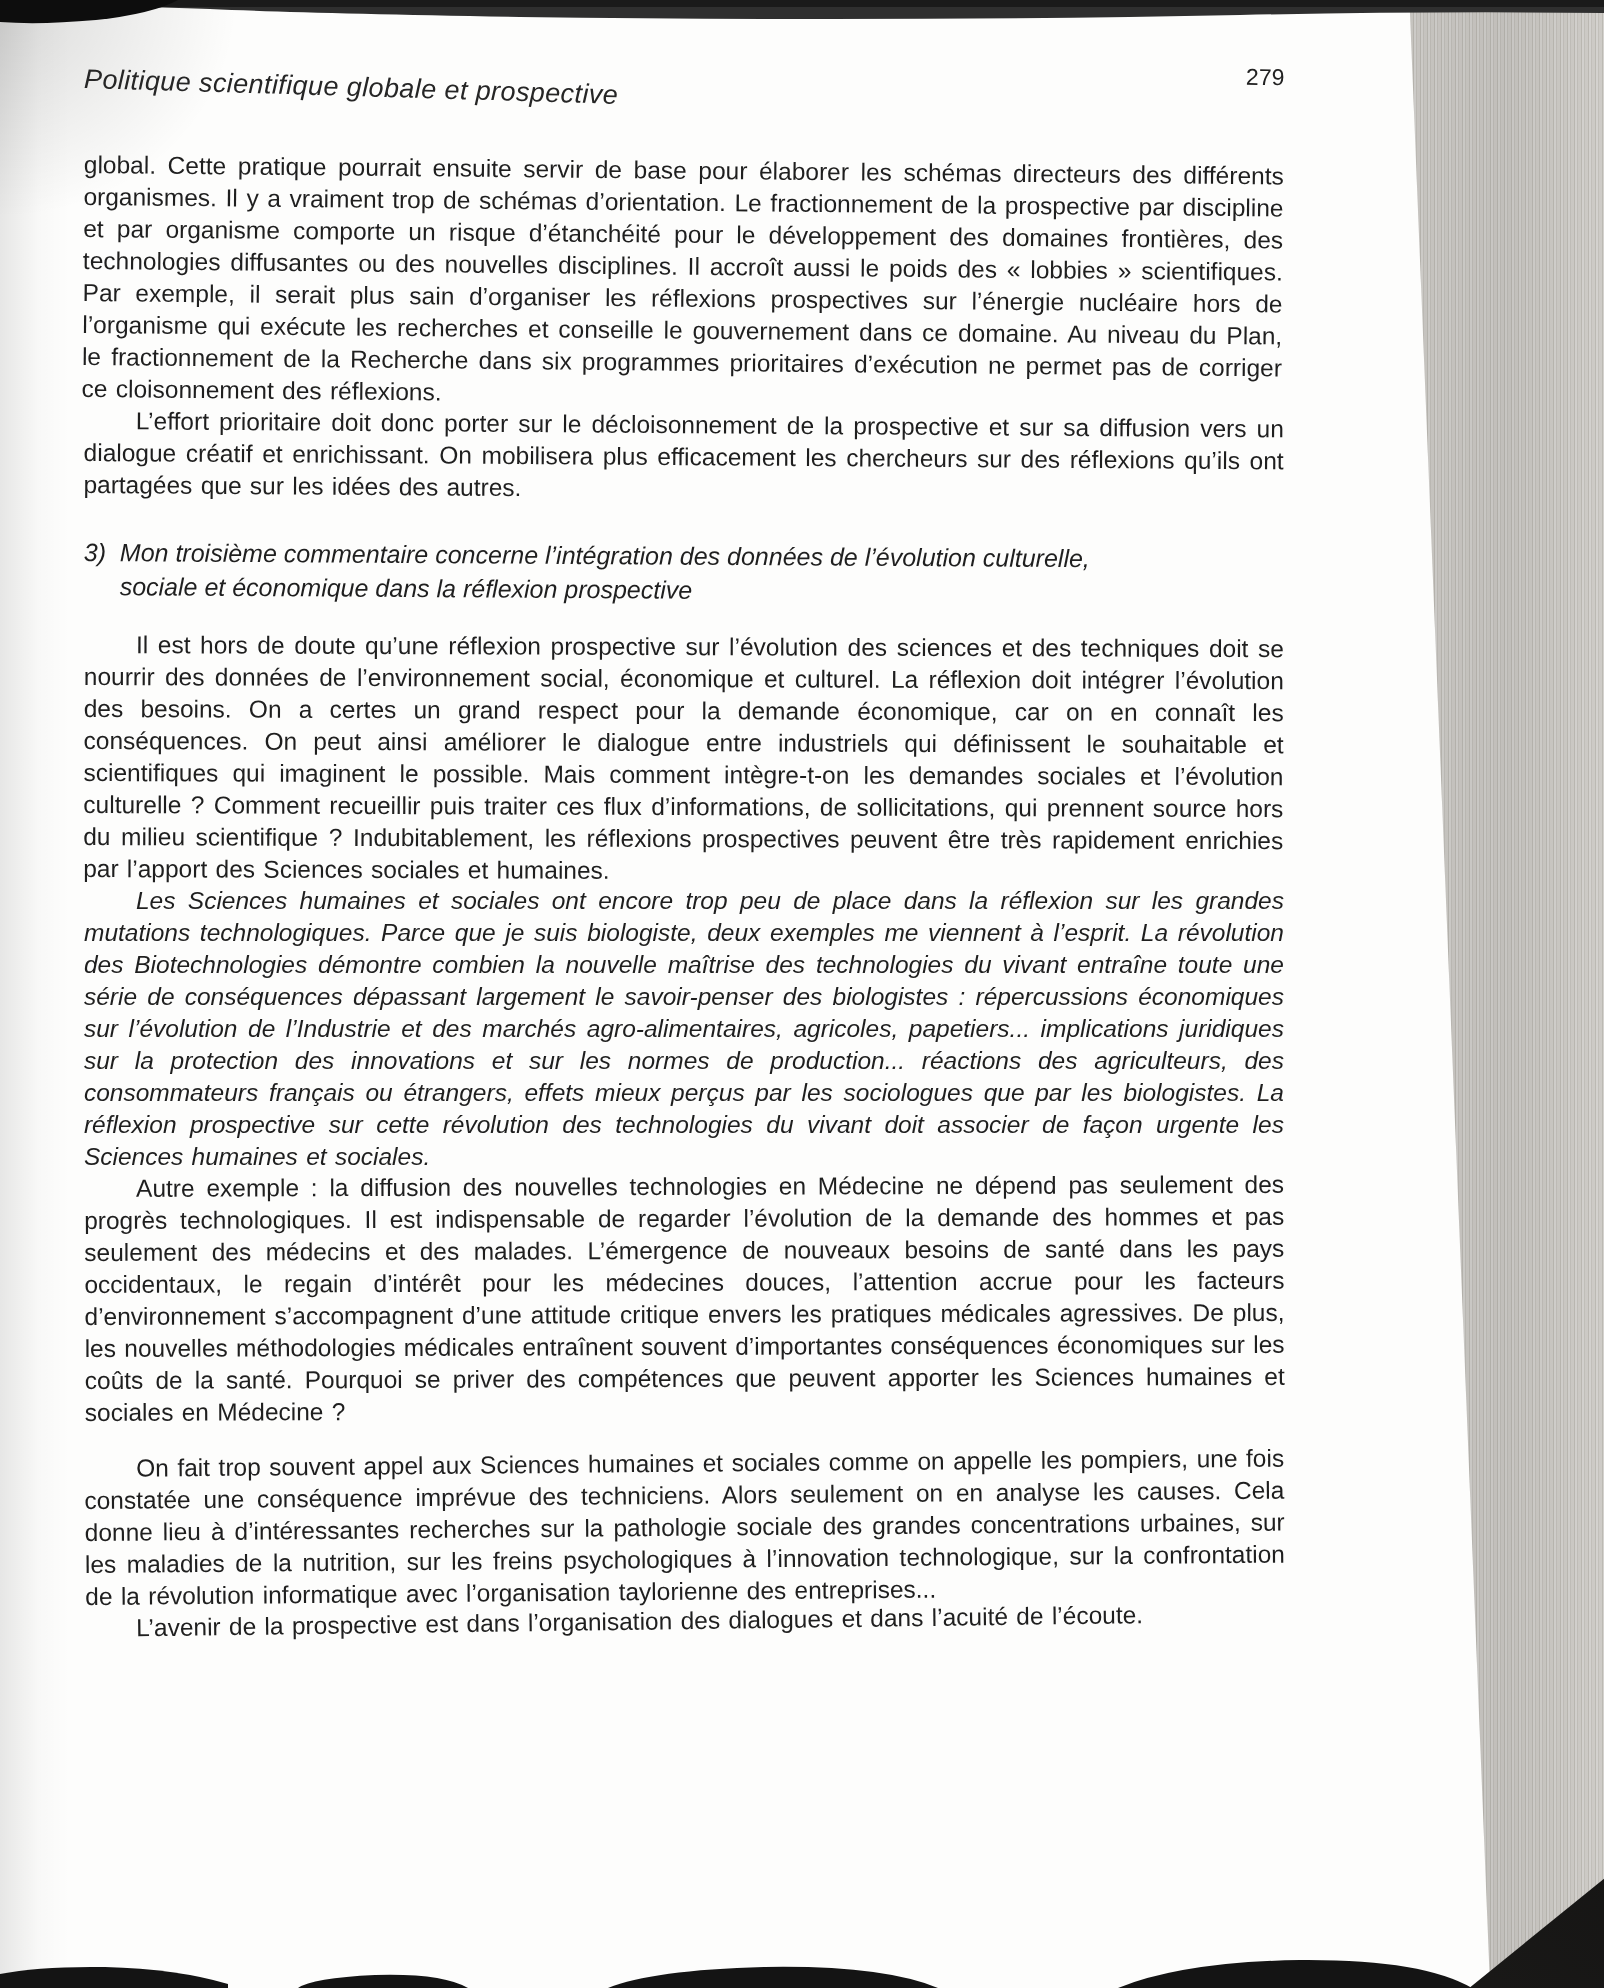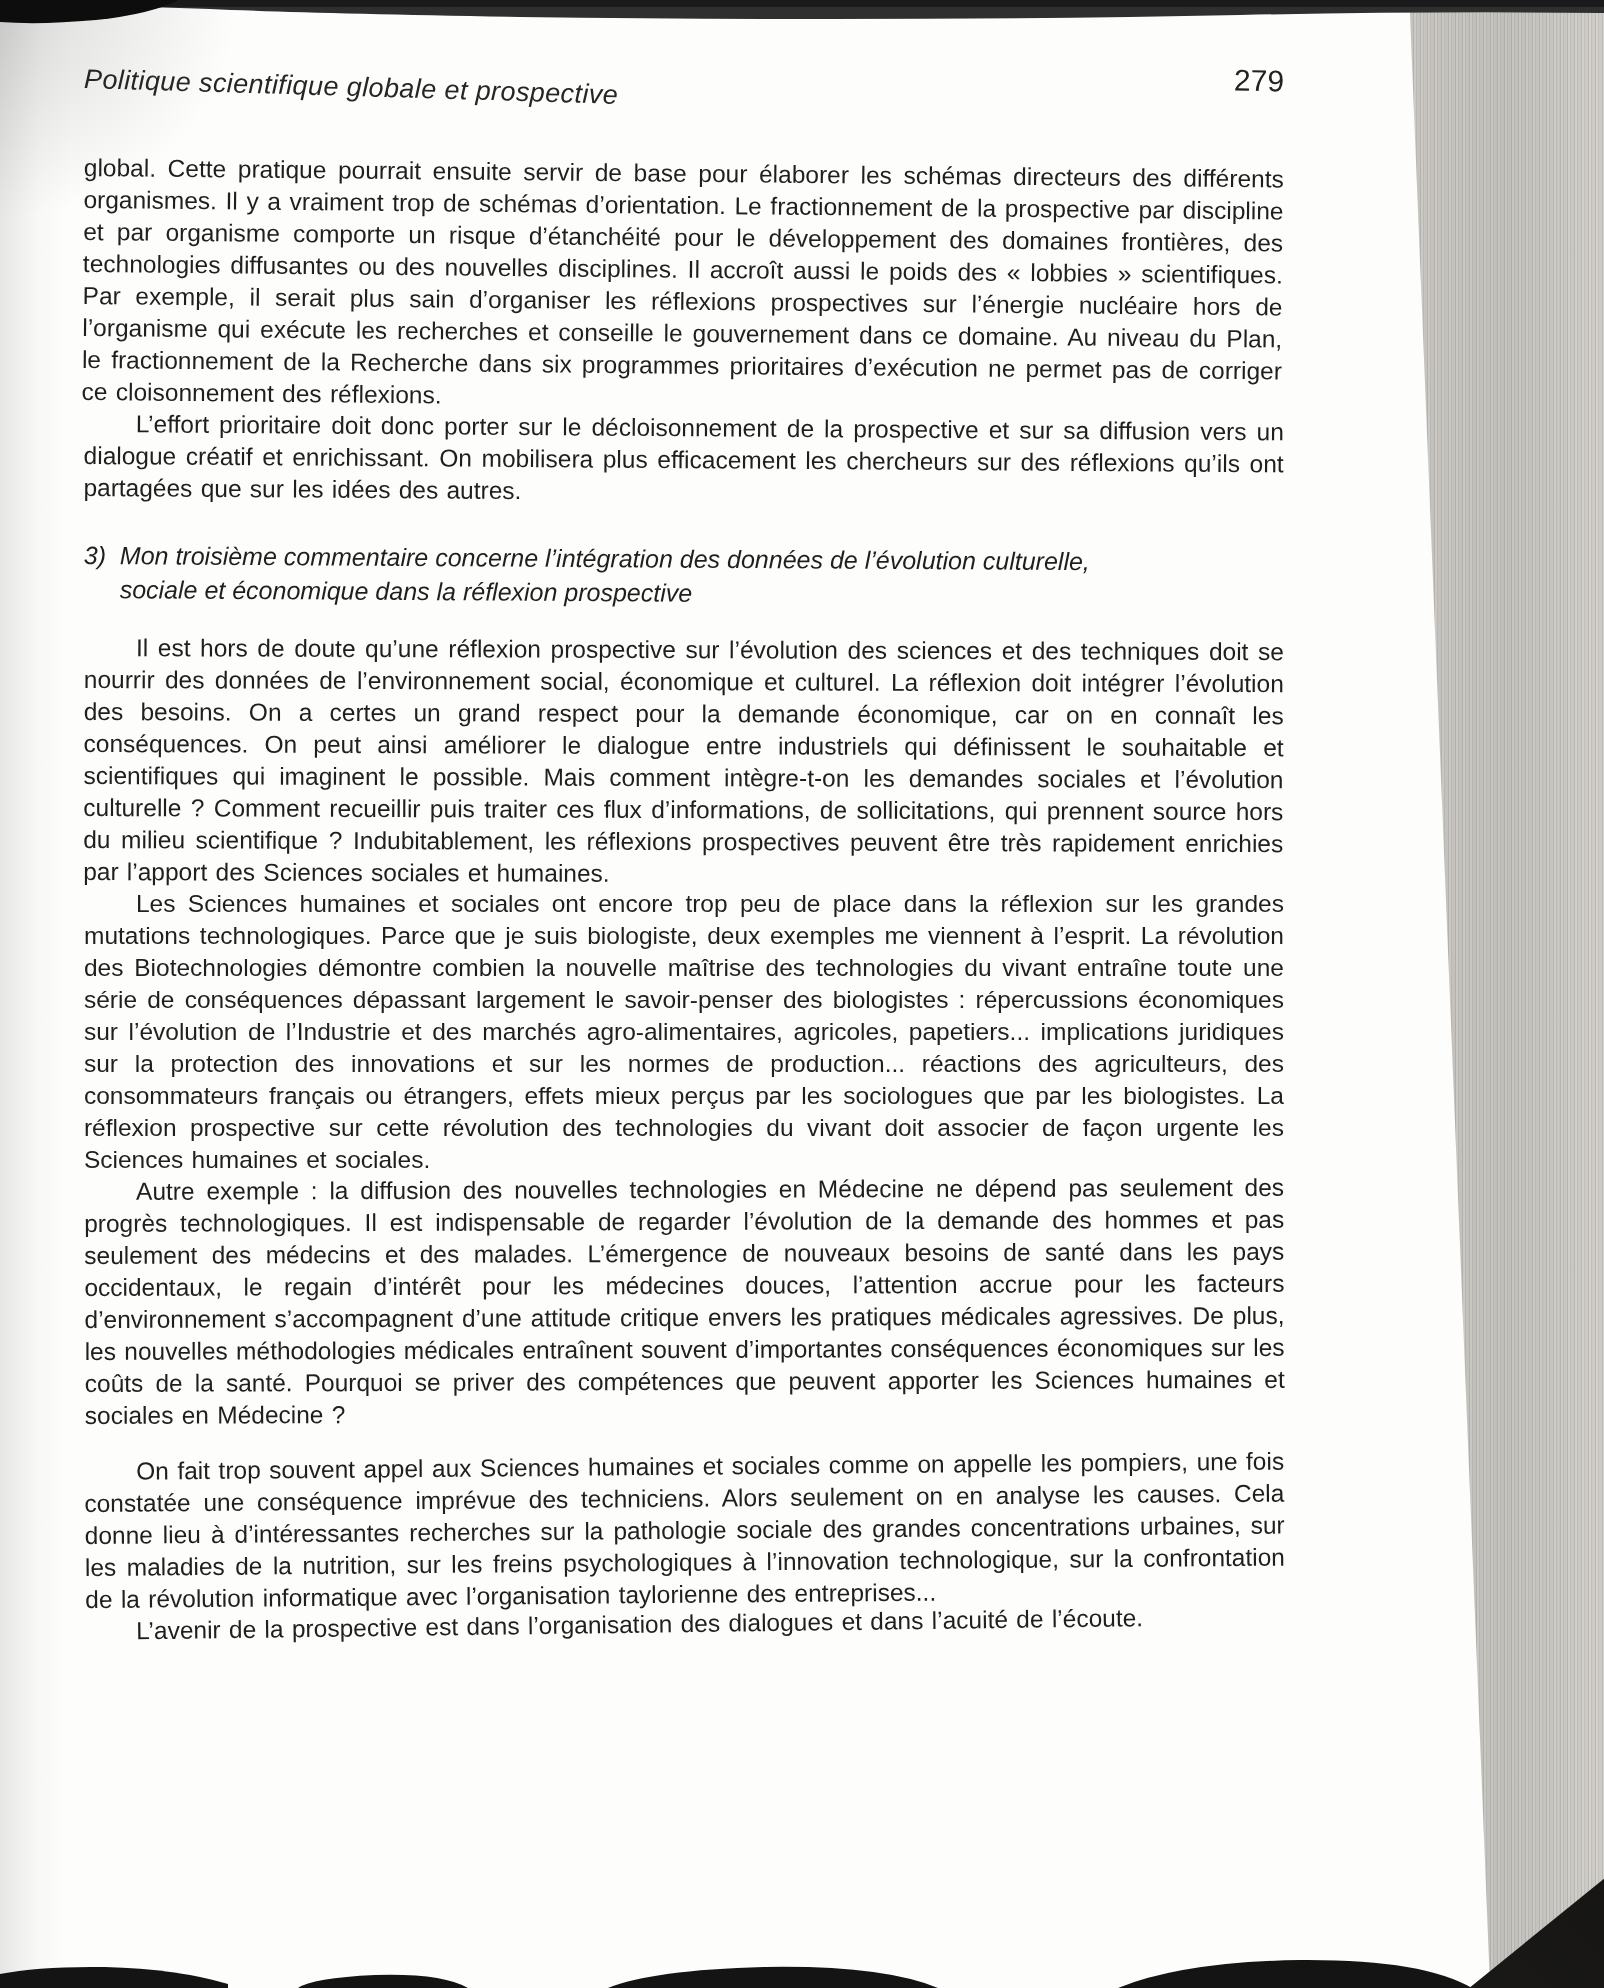--- a/index.html
+++ b/index.html
@@ -63,38 +63,38 @@
   }
   .running-title {
     font-style: italic;
     font-size: 27px;
     letter-spacing: .4px;
     transform: rotate(1.7deg);
     transform-origin: 0 50%;
     color: #262626;
   }
   .page-number {
-    font-size: 30px;
+    font-size: 23px;
     transform: rotate(1deg);
     color: #222;
   }
   .para {
     margin: 0;
     font-size: 24.5px;
     line-height: 32px;
     text-align: justify;
     text-indent: 52px;
     word-spacing: 1.5px;
   }
   .no-indent { text-indent: 0; }
   .rot-p1 { transform: rotate(.55deg); transform-origin: 0 0; }
   .rot-p2 { transform: rotate(.4deg);  transform-origin: 0 0; }
   .rot-h  { transform: rotate(.35deg); transform-origin: 0 0; }
   .rot-p3 { transform: rotate(.2deg);  transform-origin: 0 0; }
-  .rot-p4 { transform: rotate(.02deg); transform-origin: 0 0; }
+  .rot-p4 { transform: rotate(.02deg); transform-origin: 0 0; font-style: italic; }
   .rot-p5 { transform: rotate(-.2deg); transform-origin: 0 0; }
   .rot-p6 { transform: rotate(-.5deg); transform-origin: 0 0; }
   .rot-p7 { transform: rotate(-.75deg);transform-origin: 0 0; }
 
   .section-heading {
     position: relative;
     margin: 34px 0 26px 0;
     width: 1045px;
     font-style: italic;
     font-size: 25px;

